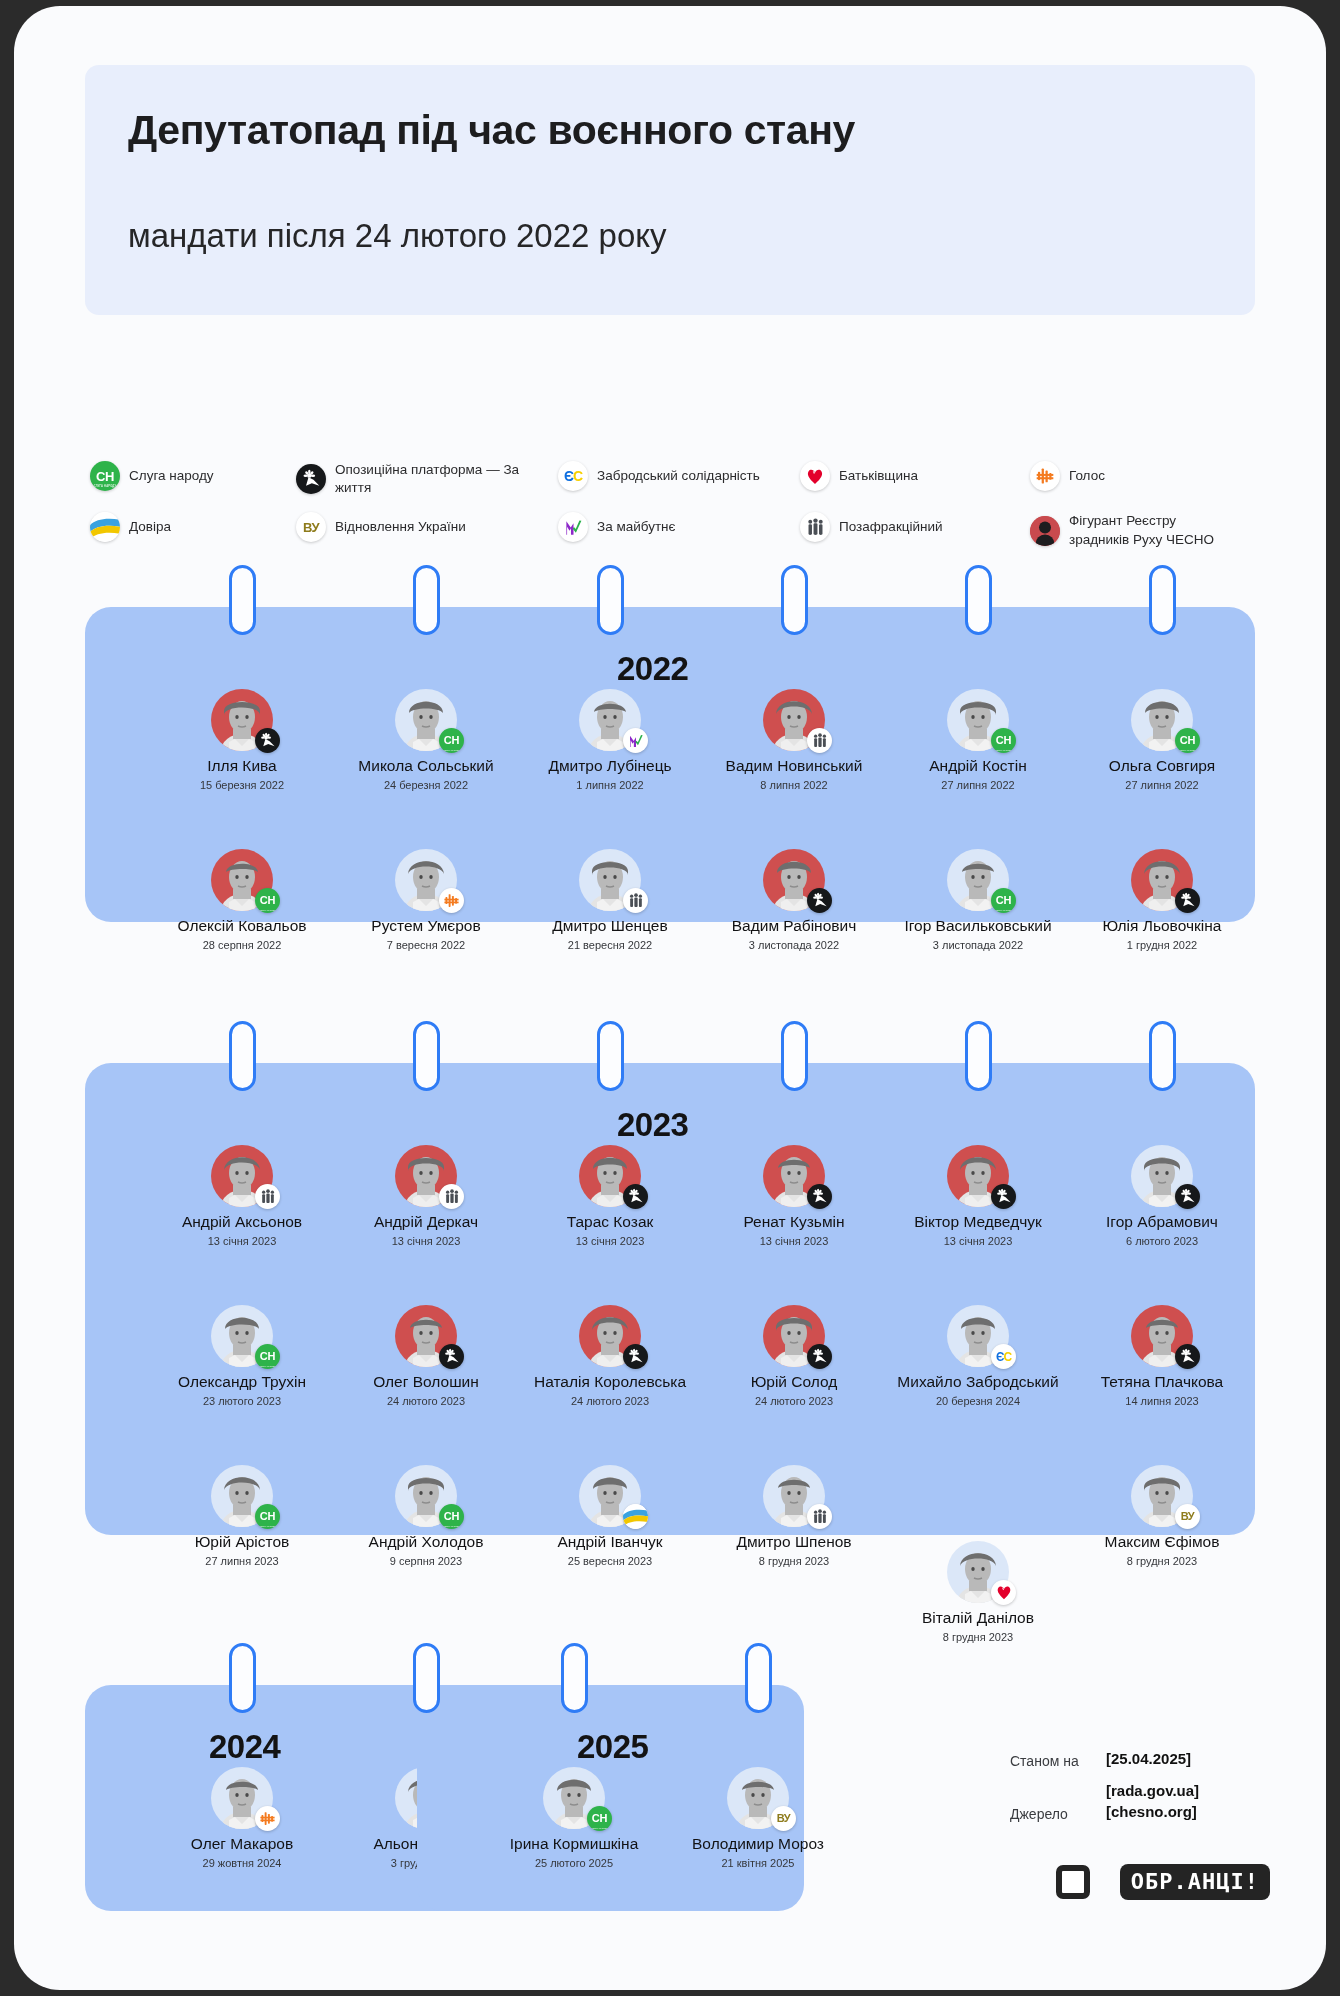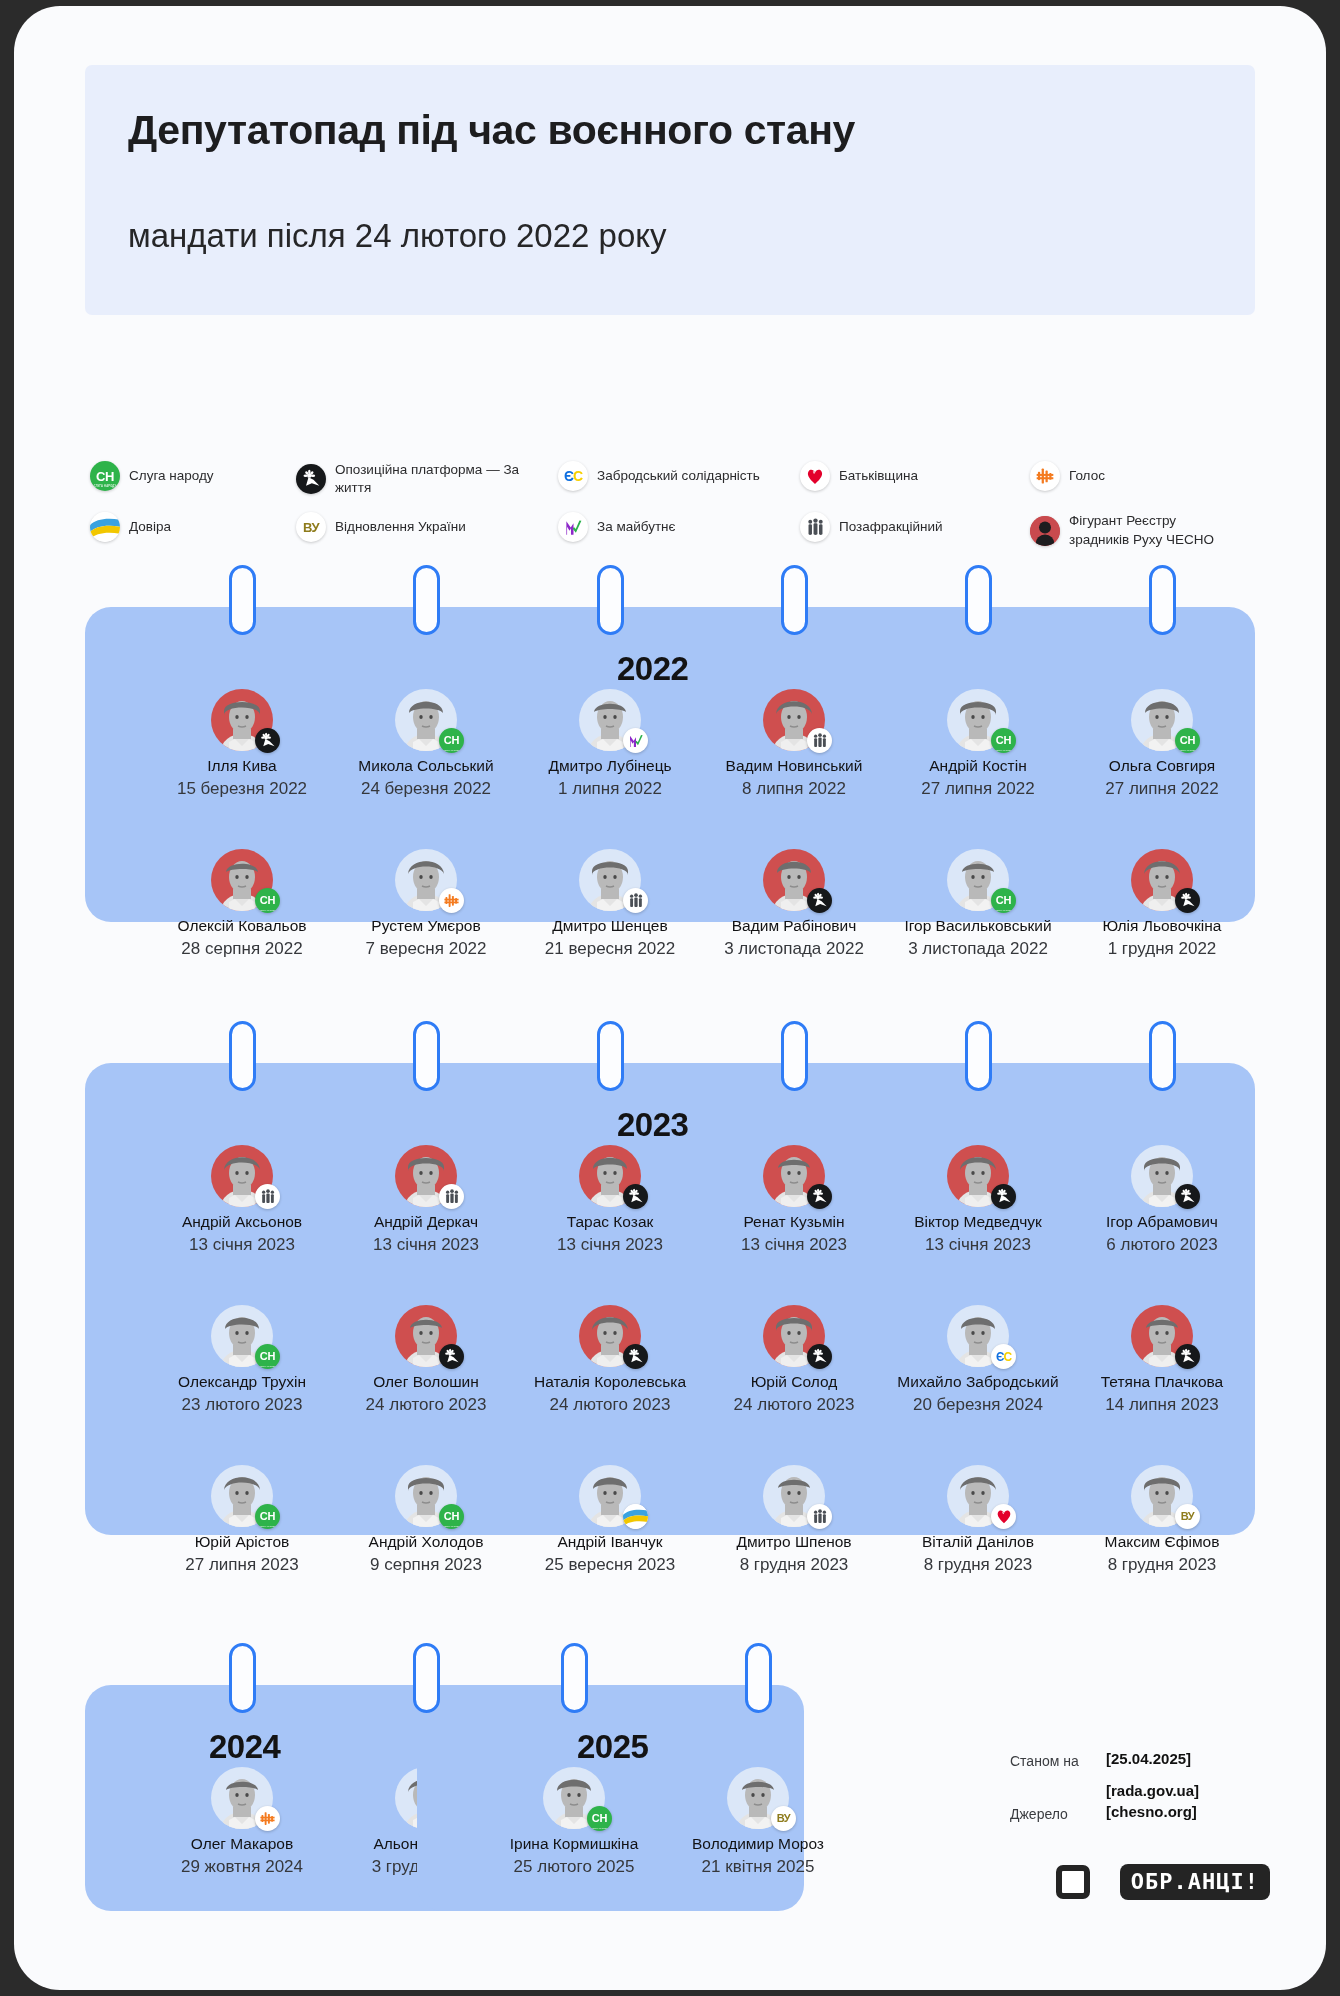--- a/index.html
+++ b/index.html
@@ -16,21 +16,21 @@
     background:#fafbfd;
     border-radius:46px;
     overflow:hidden;
   }
 
   
   .header{
     position:absolute;left:71px;top:59px;
     width:1170px;height:250px;
     background:#e8eefc;
-    border-radius:7px;
+    border-radius:14px;
     box-sizing:border-box;
     padding:44px 0 0 43px;
   }
   .header h1{
     margin:0 0 18px 0;
     font-size:41px;line-height:1.05;
     font-weight:bold;
     letter-spacing:-0.4px;
     color:#1d1d1f;
     font-family:"Liberation Sans","DejaVu Sans",sans-serif;
@@ -151,21 +151,21 @@
   .badge .ic-m{width:16px;height:16px;}
   .badge .ic-dovira{width:25px;height:25px;}
   .badge .ic-es{font-size:12px;}
 
   .pname{
     font-size:15.5px;color:#121214;line-height:1.15;
     white-space:nowrap;
     margin-bottom:4px;
   }
   .pdate{
-    font-size:17px;color:#35373b;line-height:1.15;
+    font-size:11px;color:#35373b;line-height:1.15;
     white-space:nowrap;
   }
 
   
   .footer{position:absolute;right:56px;top:1742px;width:260px;}
   .frow{display:flex;align-items:flex-end;margin-bottom:11px;}
   .flabel{font-size:14px;color:#3a3c40;width:96px;flex:0 0 96px;text-align:left;}
   .fval{font-size:15px;font-weight:bold;color:#111;line-height:1.4;}
   .logo{
     position:absolute;right:56px;top:1858px;
@@ -1144,21 +1144,21 @@
                 <rect x="3.2" y="16" width="1.3" height="6.4"></rect>
                 <rect x="10.4" y="15" width="1.3" height="7.4"></rect>
                 <rect x="17.2" y="16" width="1.3" height="6.4"></rect>
               </g>
             </svg>
           </div>
        </div>
        <div class="pname">Дмитро Шпенов</div>
        <div class="pdate">8 грудня 2023</div>
       </div>
-      <div class="person" style="left: 873px; top: 1459px;">
+      <div class="person" style="left: 873px; top: 1535px;">
         <div class="avatar-wrap">
          <div class="avatar">
             <svg viewBox="0 0 62 62">
     <rect width="62" height="62" fill="none"></rect>
     <ellipse cx="31" cy="62" rx="21" ry="17" fill="#e4e4e4"></ellipse>
     <path d="M22 40 L22 50 L40 50 L40 40 Z" fill="#b9b9b9"></path>
     <ellipse cx="31" cy="28" rx="13" ry="16" fill="#b9b9b9"></ellipse>
     <path d="M13 25 C14 8 48 8 49 25 C46 15 16 15 13 25 Z" fill="#6e6e6e"></path>
     <ellipse cx="26" cy="28" rx="1.7" ry="1.9" fill="#4a4a4a"></ellipse>
     <ellipse cx="36" cy="28" rx="1.7" ry="1.9" fill="#4a4a4a"></ellipse>

